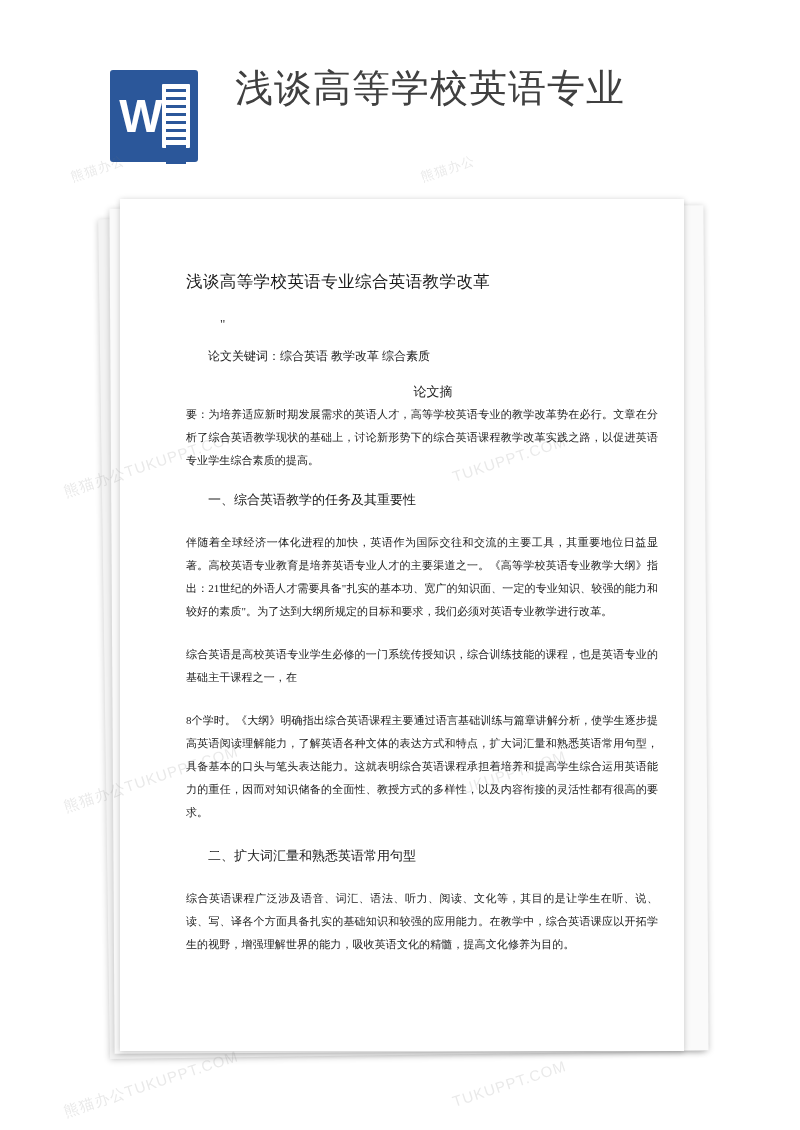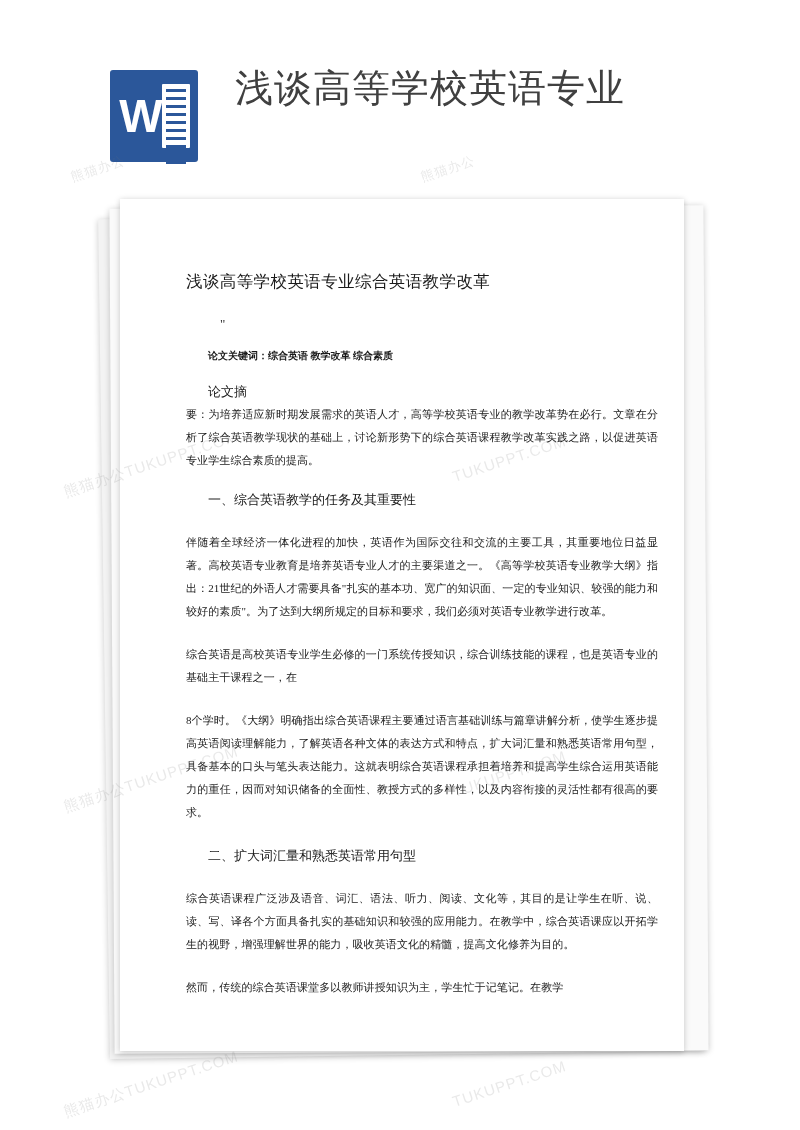--- a/index.html
+++ b/index.html
@@ -124,29 +124,29 @@
     margin-bottom: 22px;
     letter-spacing: 0.4px;
   }
   .quote-mark {
     font-size: 13px;
     line-height: 14px;
     margin: 0 0 14px 34px;
     color: #333;
   }
   .kw {
-    font-size: 10px;
+    font-size: 12px;
     line-height: 22px;
     margin: 12px 0 14px 22px;
-    font-weight: bold;
   }
   .abs-label {
     font-size: 13px;
     line-height: 22px;
     margin: 0 0 0 22px;
+    text-align: center;
   }
   .para {
     font-size: 11px;
     line-height: 23px;
     text-align: justify;
     margin: 0 0 20px 0;
     letter-spacing: 0.1px;
   }
   .para.tight { margin-bottom: 16px; }
   .heading {
@@ -214,21 +214,20 @@
       <div class="para">伴随着全球经济一体化进程的加快，英语作为国际交往和交流的主要工具，其重要地位日益显著。高校英语专业教育是培养英语专业人才的主要渠道之一。《高等学校英语专业教学大纲》指出：21世纪的外语人才需要具备"扎实的基本功、宽广的知识面、一定的专业知识、较强的能力和较好的素质"。为了达到大纲所规定的目标和要求，我们必须对英语专业教学进行改革。</div>
 
       <div class="para">综合英语是高校英语专业学生必修的一门系统传授知识，综合训练技能的课程，也是英语专业的基础主干课程之一，在</div>
 
       <div class="para">8个学时。《大纲》明确指出综合英语课程主要通过语言基础训练与篇章讲解分析，使学生逐步提高英语阅读理解能力，了解英语各种文体的表达方式和特点，扩大词汇量和熟悉英语常用句型，具备基本的口头与笔头表达能力。这就表明综合英语课程承担着培养和提高学生综合运用英语能力的重任，因而对知识储备的全面性、教授方式的多样性，以及内容衔接的灵活性都有很高的要求。</div>
 
       <div class="heading">二、扩大词汇量和熟悉英语常用句型</div>
 
       <div class="para">综合英语课程广泛涉及语音、词汇、语法、听力、阅读、文化等，其目的是让学生在听、说、读、写、译各个方面具备扎实的基础知识和较强的应用能力。在教学中，综合英语课应以开拓学生的视野，增强理解世界的能力，吸收英语文化的精髓，提高文化修养为目的。</div>
 
-      <div class="para">然而，传统的综合英语课堂多以教师讲授知识为主，学生忙于记笔记。在教学</div>
 
     </div>
   </div>
 </div>
 
 <div class="wm" style="left:70px; top:160px;">熊猫办公</div>
 <div class="wm" style="left:420px; top:160px;">熊猫办公</div>
 <div class="wm wm-lg" style="left:60px; top:455px;">熊猫办公TUKUPPT.COM</div>
 <div class="wm wm-lg" style="left:450px; top:450px;">TUKUPPT.COM</div>
 <div class="wm wm-lg" style="left:60px; top:770px;">熊猫办公TUKUPPT.COM</div>

